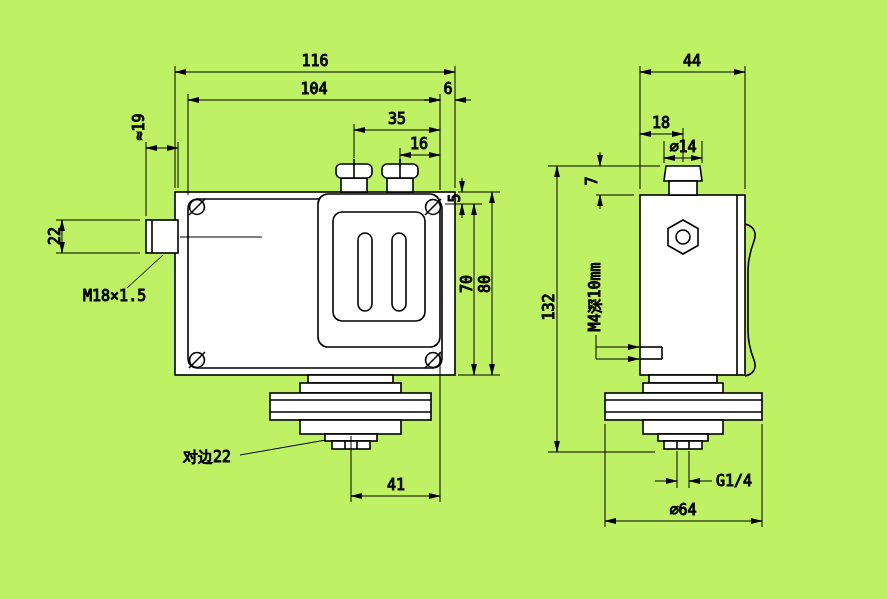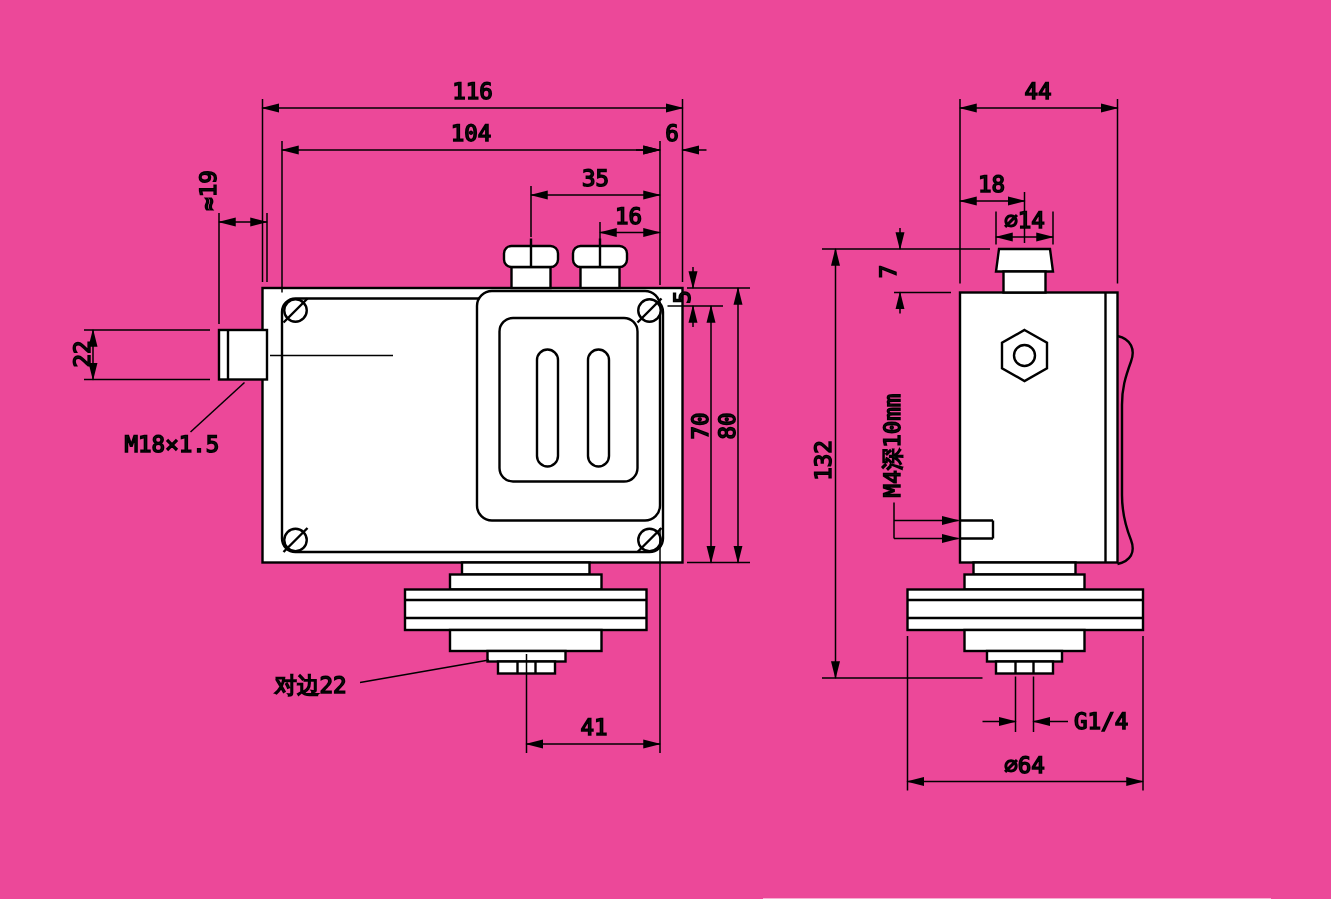--- a/index.html
+++ b/index.html
@@ -1,19 +1,19 @@
 <!DOCTYPE html>
 <html><head>
 <meta charset="utf-8">
 <style>
   html,body{margin:0;padding:0;background:#ffffff;}
   .page{
     position:relative;
     width:887px;height:599px;
-    background:#ec4899;
+    background:#bef264;
     font-family:"DejaVu Sans Mono", monospace;
     overflow:hidden;
   }
   svg{display:block;}
   .part{fill:none;stroke:#000;stroke-width:1.6;}
   .partf{fill:#fff;stroke:#000;stroke-width:1.6;}
   .dim{fill:none;stroke:#000;stroke-width:1;}
   .thin{fill:none;stroke:#000;stroke-width:1;}
   text{fill:#111;font-size:15px;font-family:"DejaVu Sans Mono", monospace;}
 </style>

